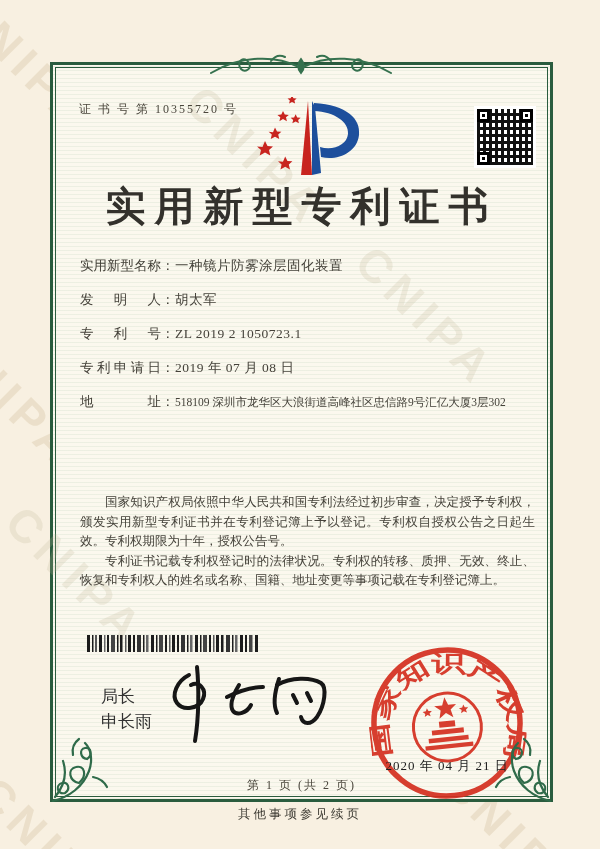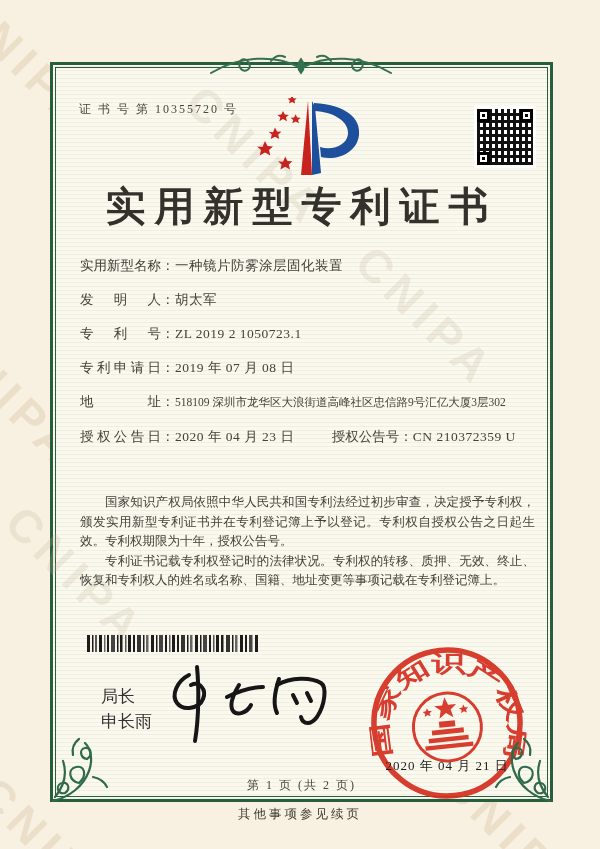--- a/index.html
+++ b/index.html
@@ -150,24 +150,20 @@
       <span class="flabel">发明人</span><span class="fcolon">：</span><span class="fvalue">胡太军</span>
     </div>
     <div class="frow">
       <span class="flabel">专利号</span><span class="fcolon">：</span><span class="fvalue">ZL 2019 2 1050723.1</span>
     </div>
     <div class="frow">
       <span class="flabel">专利申请日</span><span class="fcolon">：</span><span class="fvalue">2019 年 07 月 08 日</span>
     </div>
     <div class="frow">
       <span class="flabel">地址</span><span class="fcolon">：</span><span class="fvalue small">518109 深圳市龙华区大浪街道高峰社区忠信路9号汇亿大厦3层302</span>
-    </div>
-    <div class="frow two">
-      <span class="fpair1"><span class="flabel">授权公告日</span><span class="fcolon">：</span><span class="fvalue">2020 年 04 月 23 日</span></span>
-      <span class="fpair2"><span>授权公告号</span><span>：</span><span class="fvalue">CN 210372359 U</span></span>
     </div>
   </div>
 
   <div class="paras">
     <p>国家知识产权局依照中华人民共和国专利法经过初步审查，决定授予专利权，颁发实用新型专利证书并在专利登记簿上予以登记。专利权自授权公告之日起生效。专利权期限为十年，授权公告号。</p>
     <p>专利证书记载专利权登记时的法律状况。专利权的转移、质押、无效、终止、恢复和专利权人的姓名或名称、国籍、地址变更等事项记载在专利登记簿上。</p>
   </div>
 
   <svg class="barcode" viewBox="0 0 174 17" preserveAspectRatio="none">
     <g fill="#1c1c1c">

